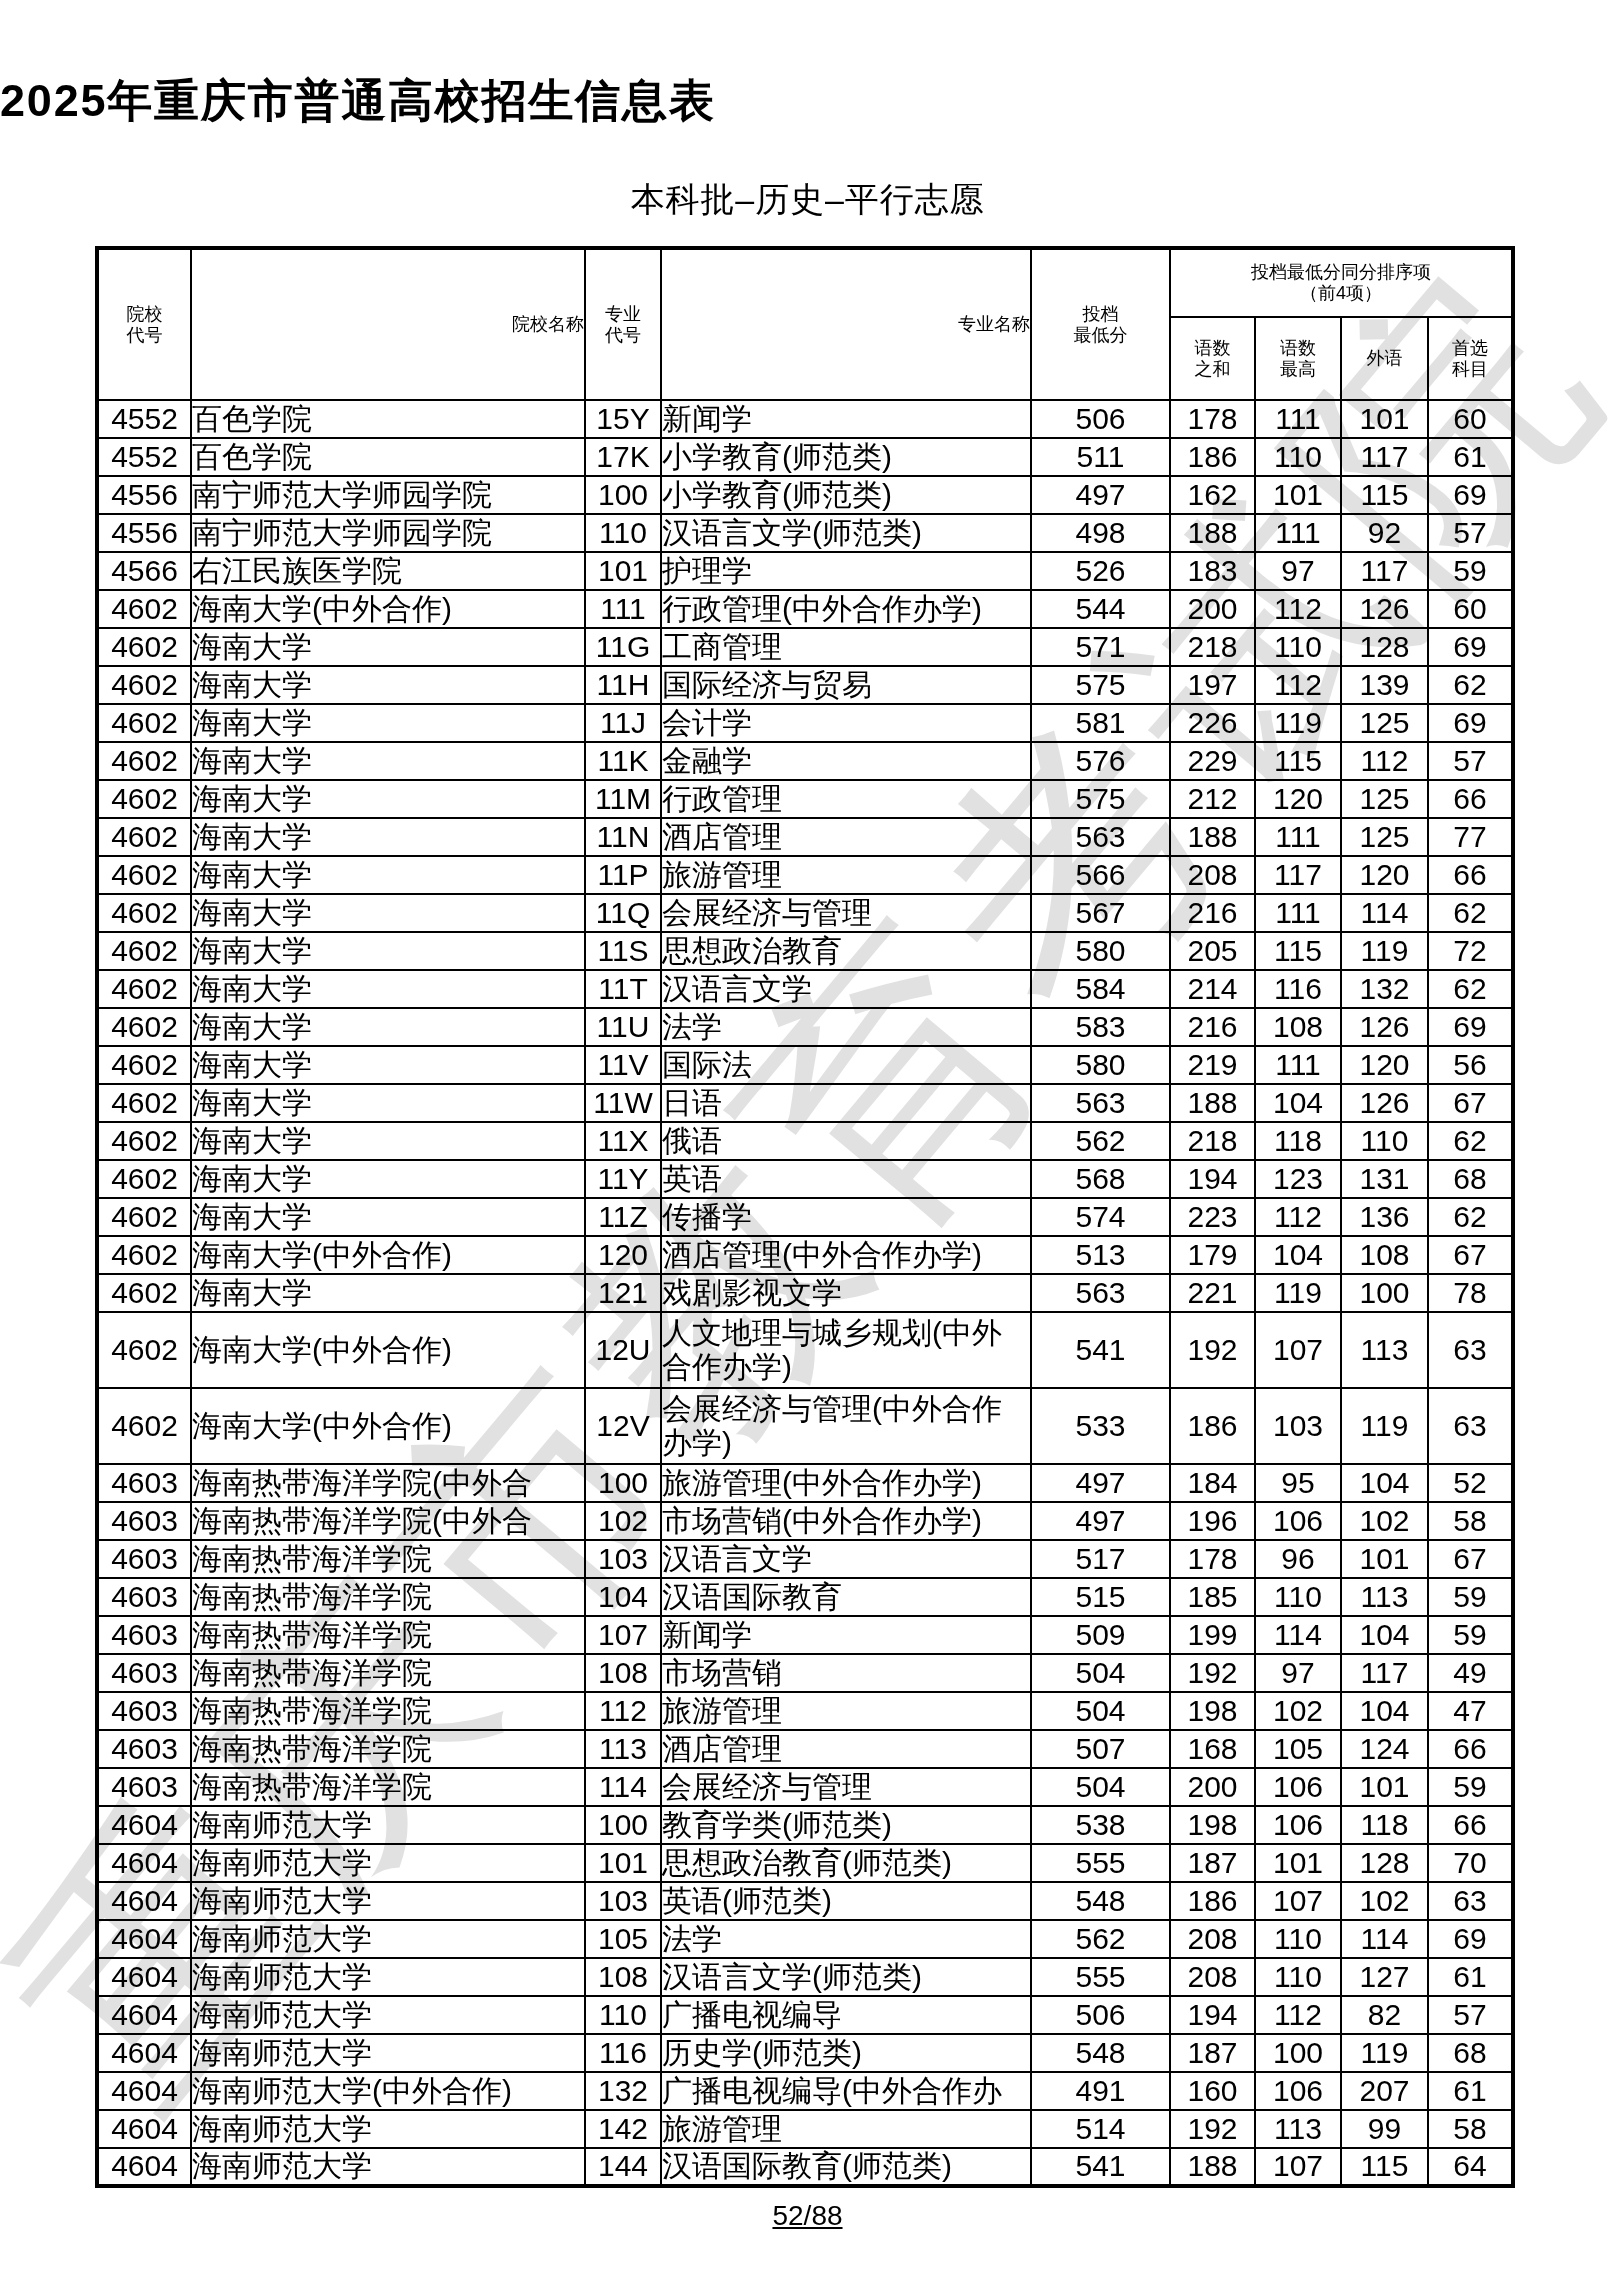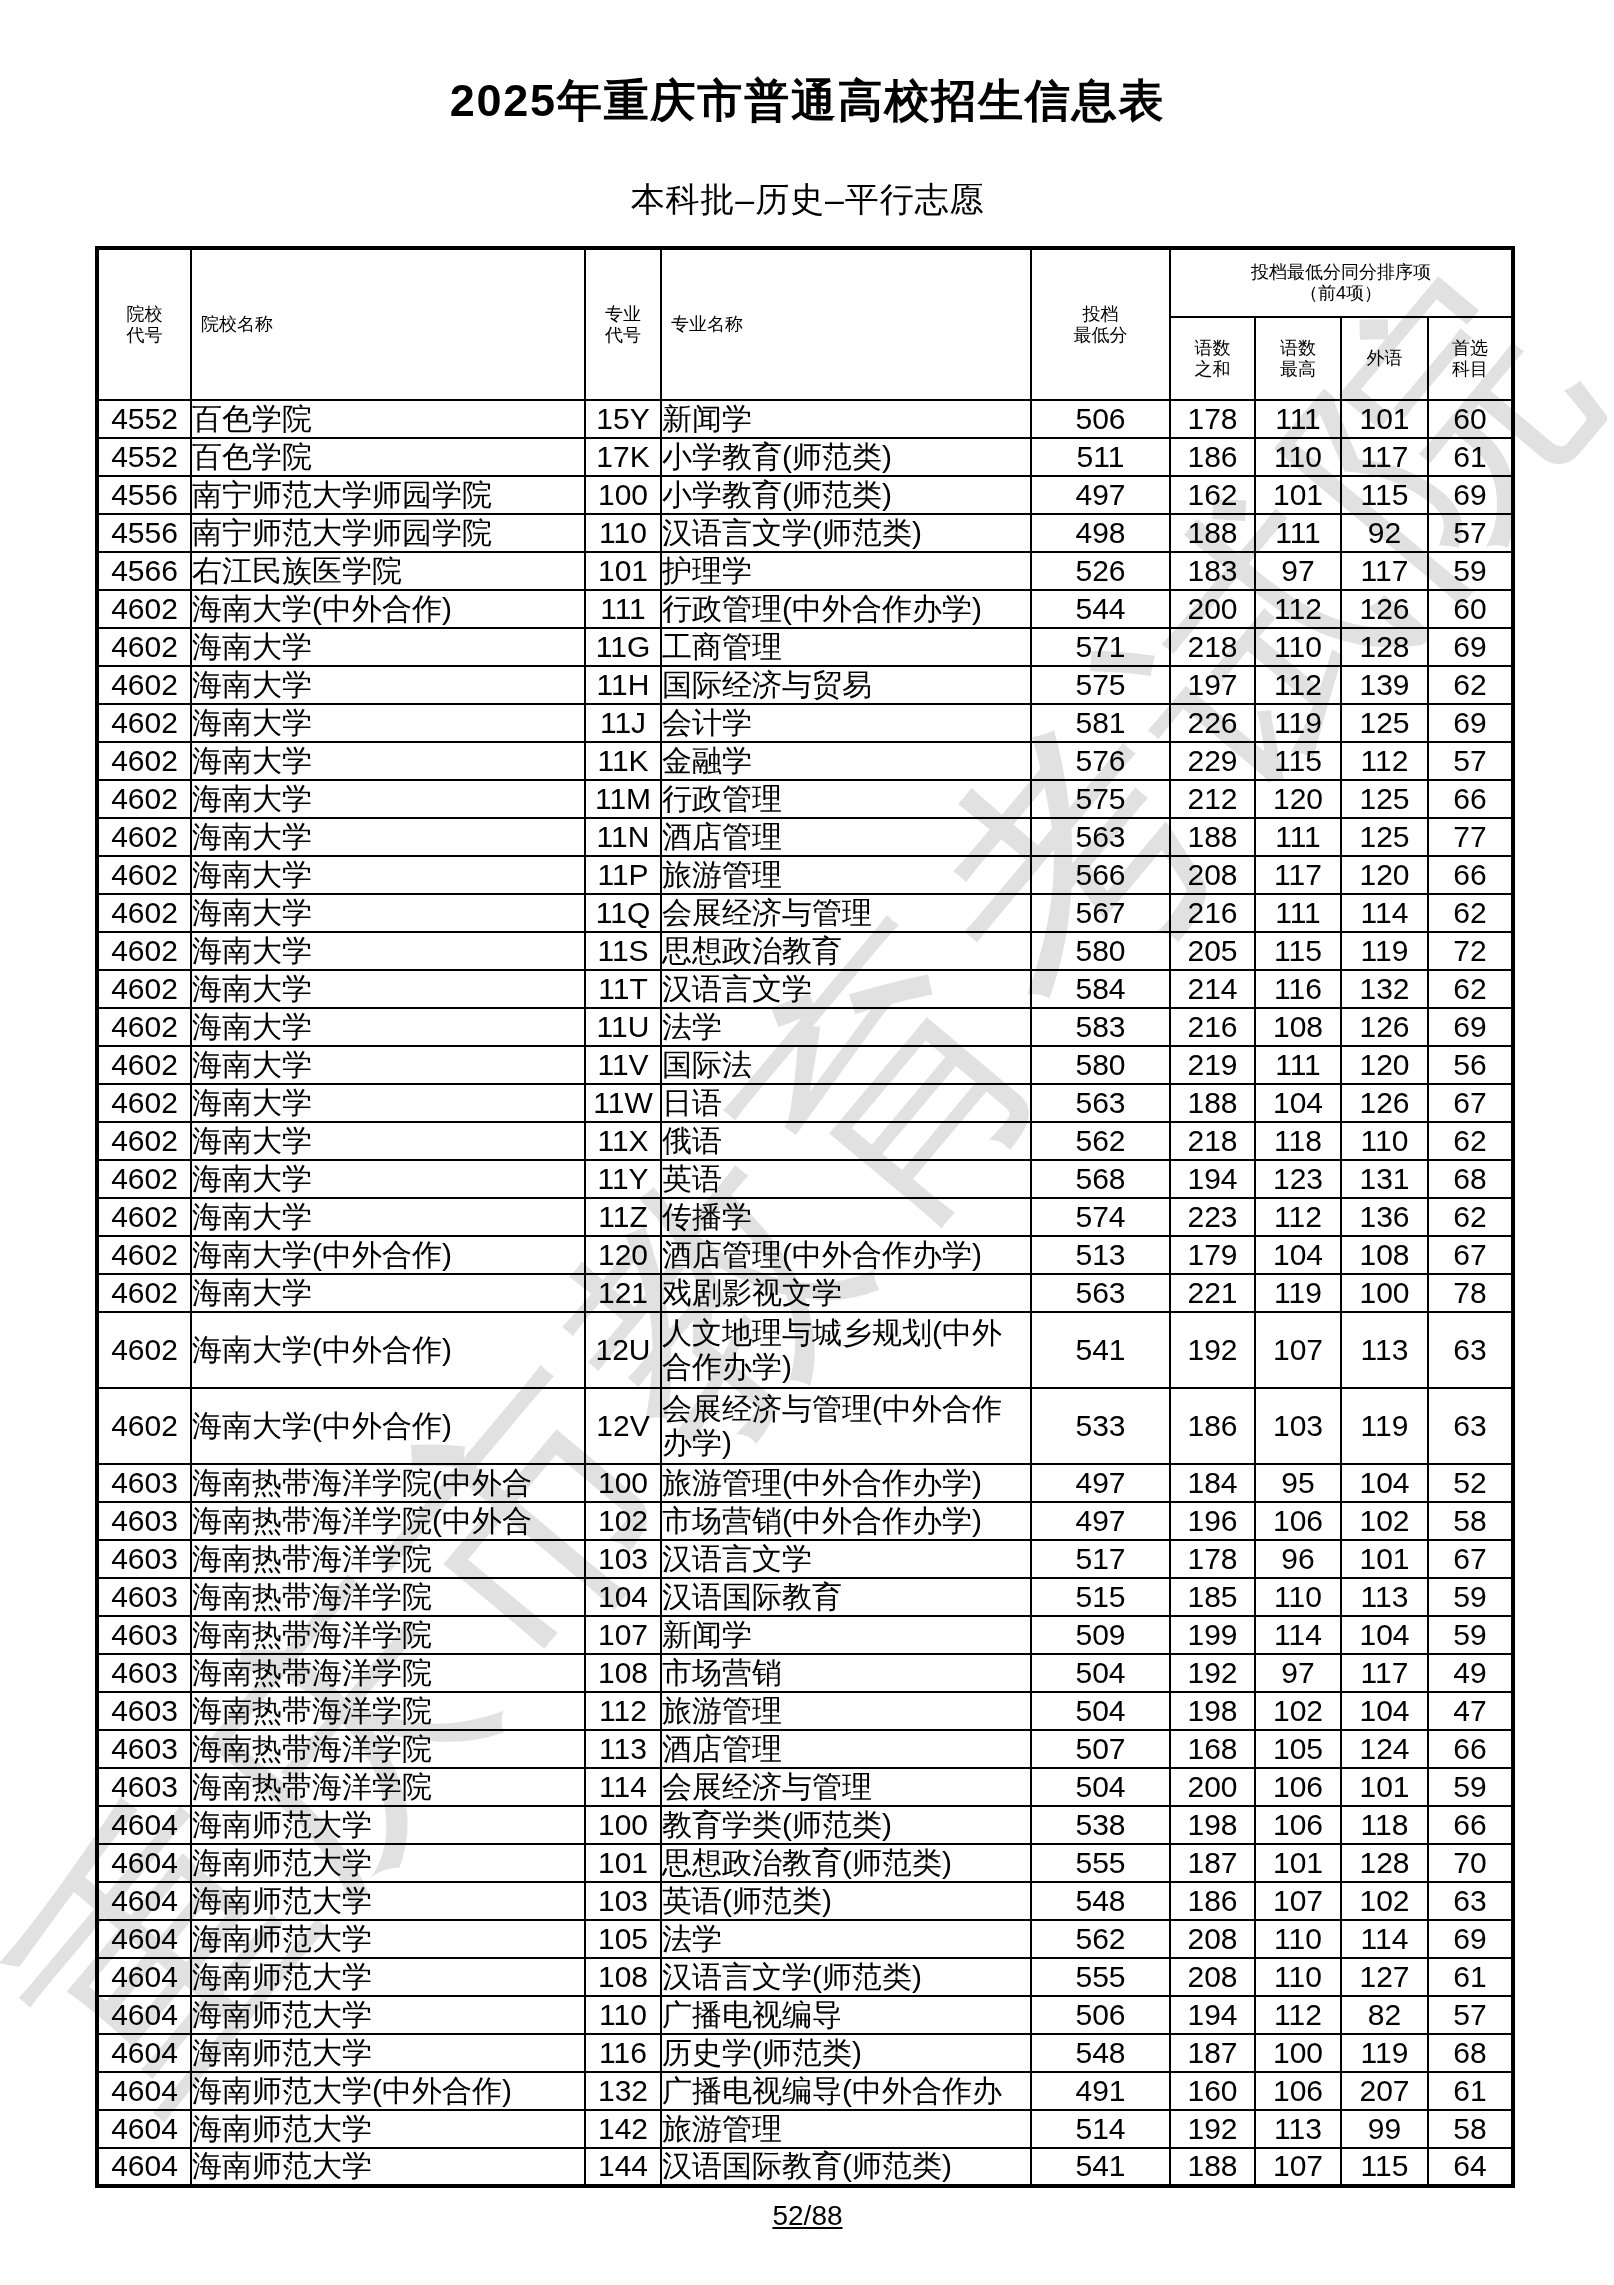--- a/index.html
+++ b/index.html
@@ -26,21 +26,20 @@
     white-space: nowrap;
     letter-spacing: 12.7px;
     z-index: 0;
     pointer-events: none;
   }
   .page-title {
     position: absolute;
     top: 71px;
     left: 0;
     width: 100%;
-    text-align: center;
     font-size: 45px;
     font-weight: bold;
     letter-spacing: 1.8px;
     z-index: 1;
   }
   .page-subtitle {
     position: absolute;
     top: 177px;
     left: 0;
     width: 100%;
@@ -73,21 +72,21 @@
     border: 4.5px solid #000000;
   }
   thead th {
     font-size: 18px;
     text-align: center;
     vertical-align: middle;
     white-space: pre-line;
   }
   thead tr.group-row { height: 69px; }
   thead tr.sub-row   { height: 83px; }
-  thead th.h-left { text-align: left; padding-left: 9px; }
+  thead th.h-left { text-align: right; padding-left: 9px; }
   tbody tr { height: 38px; }
   tbody tr.tall { height: 76px; }
   tbody td {
     font-size: 30px;
     vertical-align: middle;
   }
   td.c-code {
     text-align: center;
     white-space: nowrap;
   }

